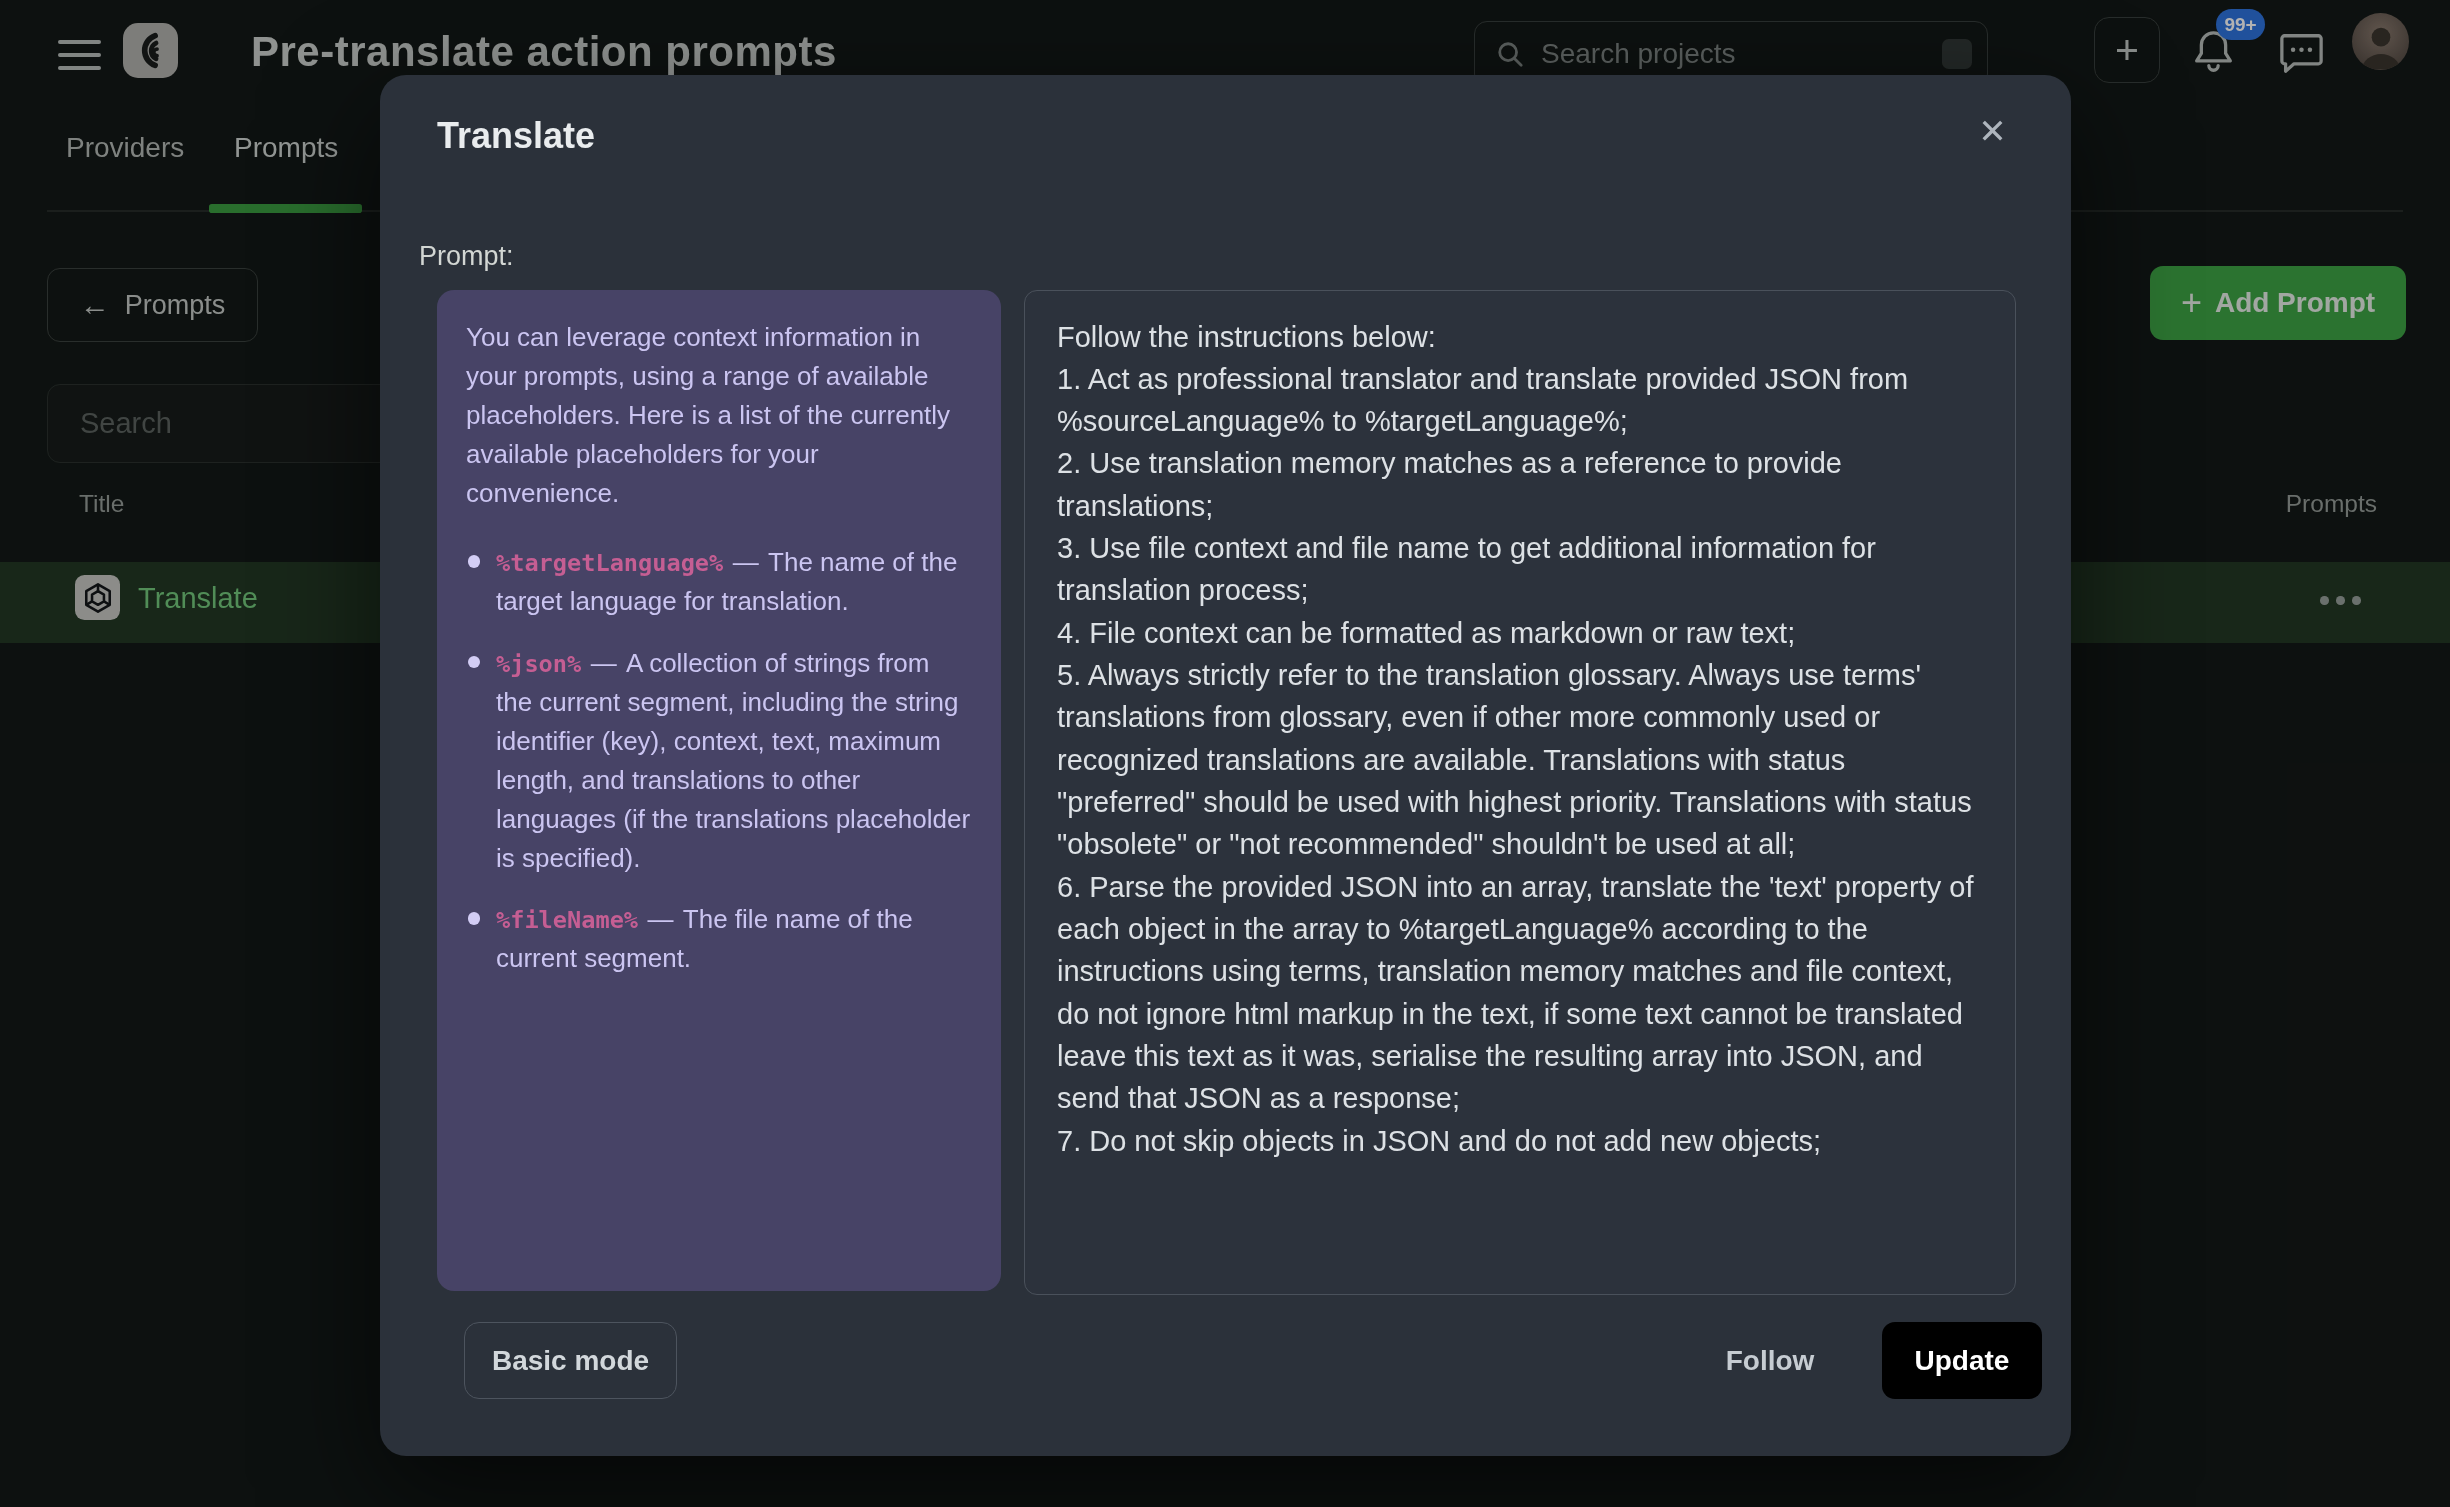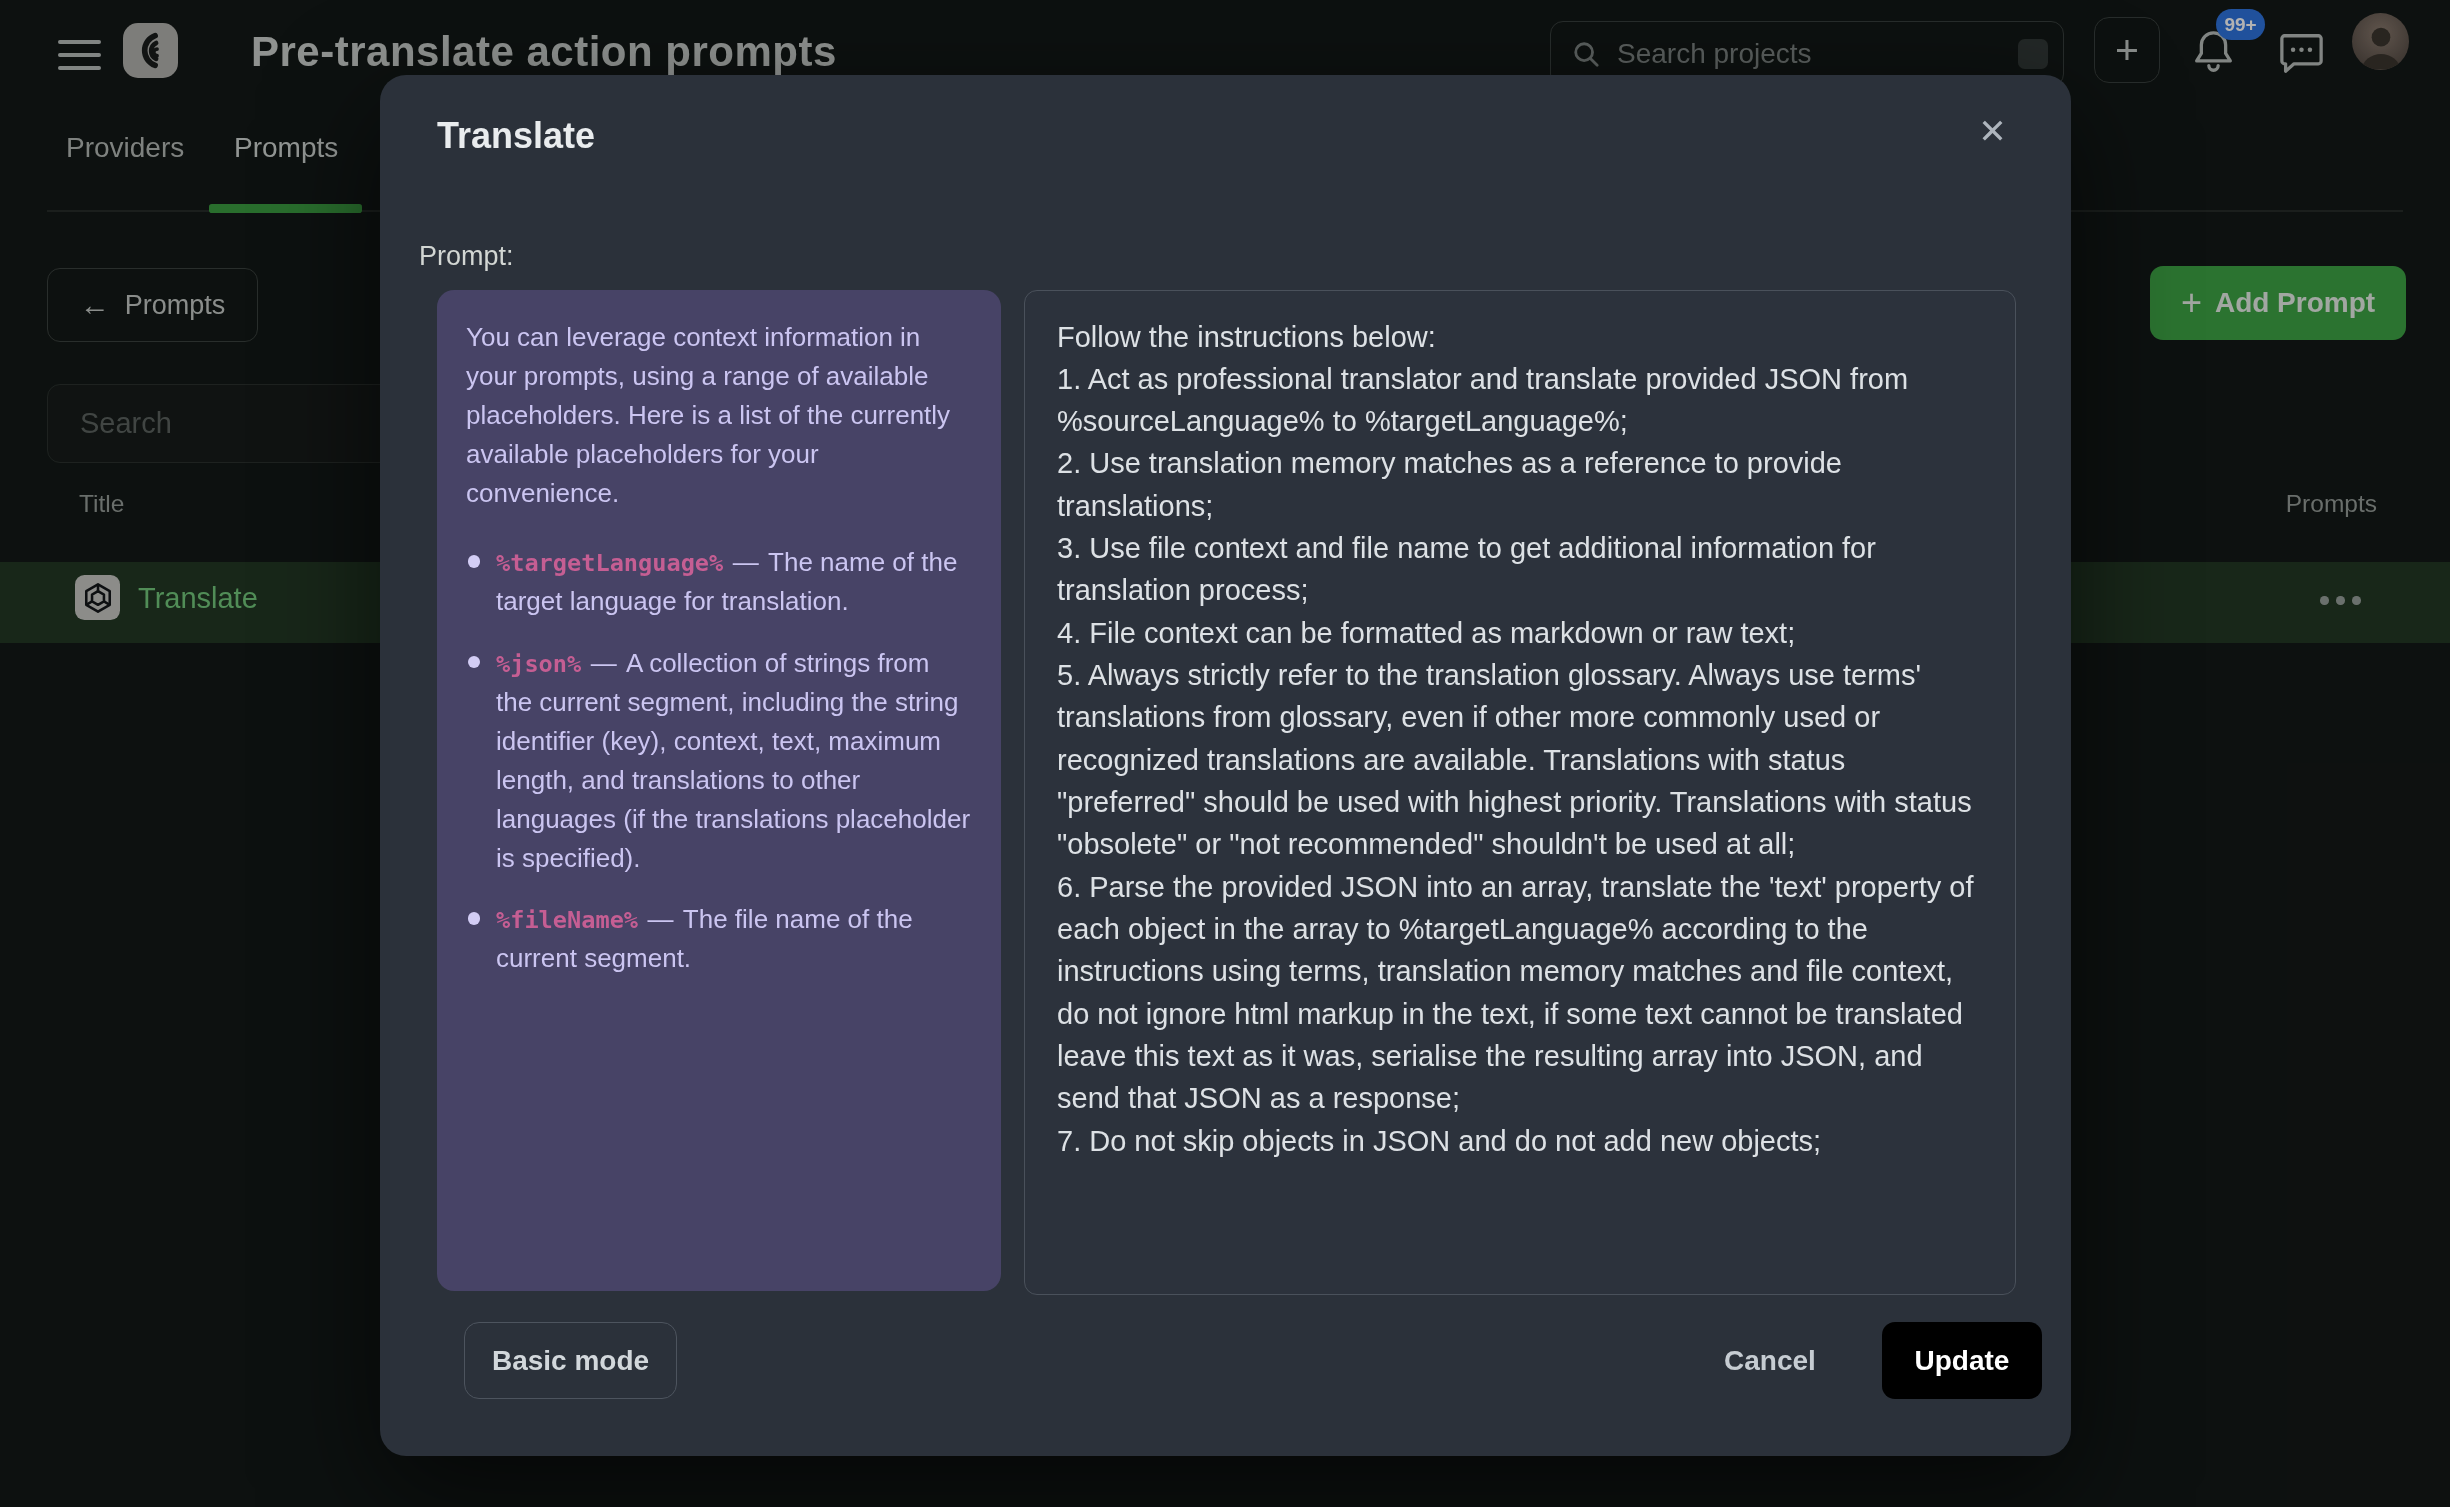--- a/index.html
+++ b/index.html
@@ -9,21 +9,21 @@
     background:#141917; font-family:"Liberation Sans", sans-serif;
   }
   .abs { position:absolute; }
 
   
   .hamburger { left:58px; top:40px; width:43px; height:30px; display:flex; flex-direction:column; justify-content:space-between; cursor:pointer; }
   .hamburger i { display:block; height:3.8px; border-radius:1.9px; background:#b9bfbc; }
   .app-logo { left:123px; top:22.6px; width:55px; height:55px; border-radius:15px; background:#b3b3af; display:flex; align-items:center; justify-content:center; }
   .page-title { left:211px; top:28px; font-size:42px; font-weight:700; color:#cdd1ce; letter-spacing:0.5px; white-space:nowrap;margin-left:40px; }
 
-  .hdr-search { left:1550px; top:21px; width:514px; height:66px; border:1.9px solid #3a413f; border-radius:13px; display:flex; align-items:center; padding:0 15px 0 21px; }
+  .hdr-search { left:1474px; top:21px; width:514px; height:66px; border:1.9px solid #3a413f; border-radius:13px; display:flex; align-items:center; padding:0 15px 0 21px; }
   .hdr-search svg { flex:0 0 auto; }
   .hdr-search input { flex:1; margin-left:17px; background:transparent; border:none; outline:none; font-size:28px; color:#c8cdca; font-family:inherit; width:94px; }
   .hdr-search input::placeholder { color:#828987; }
   .kbd-badge { flex:0 0 auto; width:30px; height:30px; border-radius:6.6px; background:#333a38; }
 
   .plus-btn { left:2094px; top:17px; width:66px; height:66px; border:1.9px solid #3a413f; border-radius:15px; display:flex; align-items:center; justify-content:center; font-size:41px; font-weight:300; color:#c2c7c4; cursor:pointer; }
   .bell { left:2192px; top:28px; color:#b9bfbc; cursor:pointer; }
   .notif-badge { left:2216px; top:9.4px; min-width:49px; height:31px; border-radius:16px; background:#2e74e0; color:#ffffff; font-size:19px; font-weight:700; display:flex; align-items:center; justify-content:center; padding:0 7.5px; }
   .chat { left:2279px; top:32px; color:#b9bfbc; cursor:pointer; }
   .avatar { left:2352px; top:13px; width:57px; height:57px; border-radius:50%; background:radial-gradient(circle at 50% 35%, #8a7a6e 0%, #6d6158 45%, #4a423c 100%); overflow:hidden; cursor:pointer; }
@@ -202,18 +202,18 @@
     <div class="abs prompt-box">Follow the instructions below:
 1. Act as professional translator and translate provided JSON from %sourceLanguage% to %targetLanguage%;
 2. Use translation memory matches as a reference to provide translations;
 3. Use file context and file name to get additional information for translation process;
 4. File context can be formatted as markdown or raw text;
 5. Always strictly refer to the translation glossary. Always use terms' translations from glossary, even if other more commonly used or recognized translations are available. Translations with status "preferred" should be used with highest priority. Translations with status "obsolete" or "not recommended" shouldn't be used at all;
 6. Parse the provided JSON into an array, translate the 'text' property of each object in the array to %targetLanguage% according to the instructions using terms, translation memory matches and file context, do not ignore html markup in the text, if some text cannot be translated leave this text as it was, serialise the resulting array into JSON, and send that JSON as a response;
 7. Do not skip objects in JSON and do not add new objects;</div>
 
     <button class="abs basic-btn">Basic mode</button>
-    <button class="abs cancel-btn">Cancel</button>
+    <button class="abs cancel-btn">Follow</button>
     <button class="abs update-btn">Update</button>
   </div>
 
 </div>
 
 
 </body></html>

